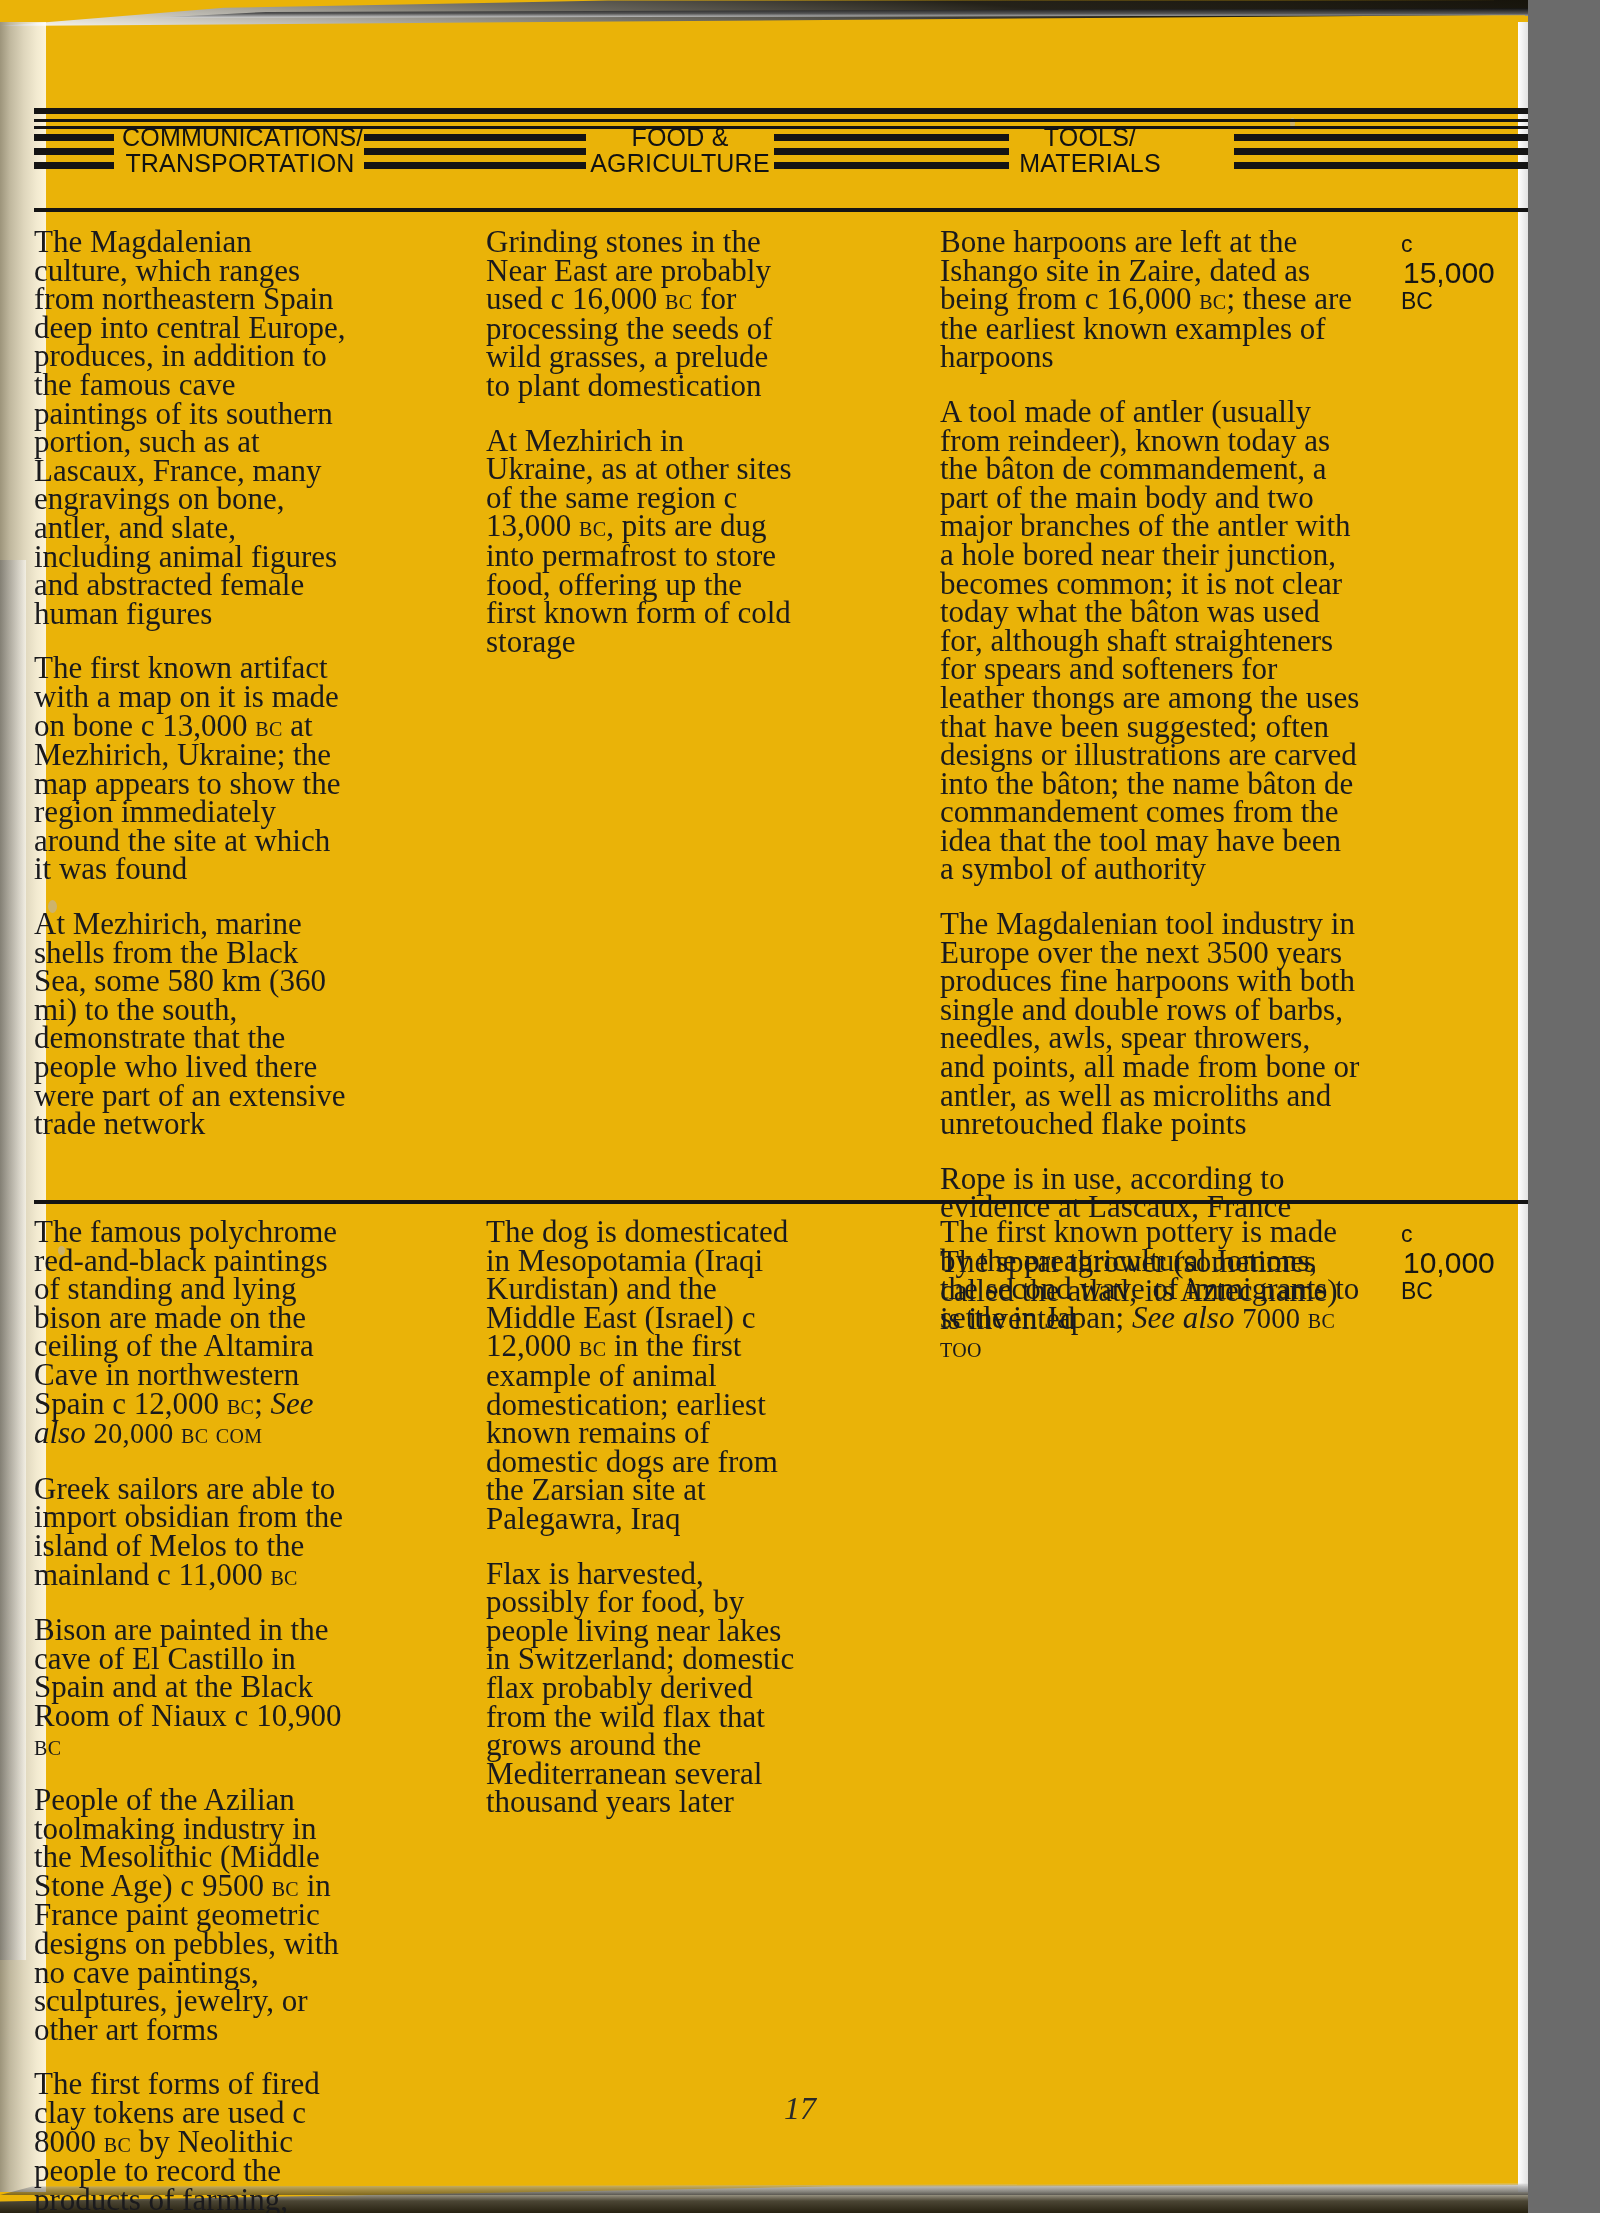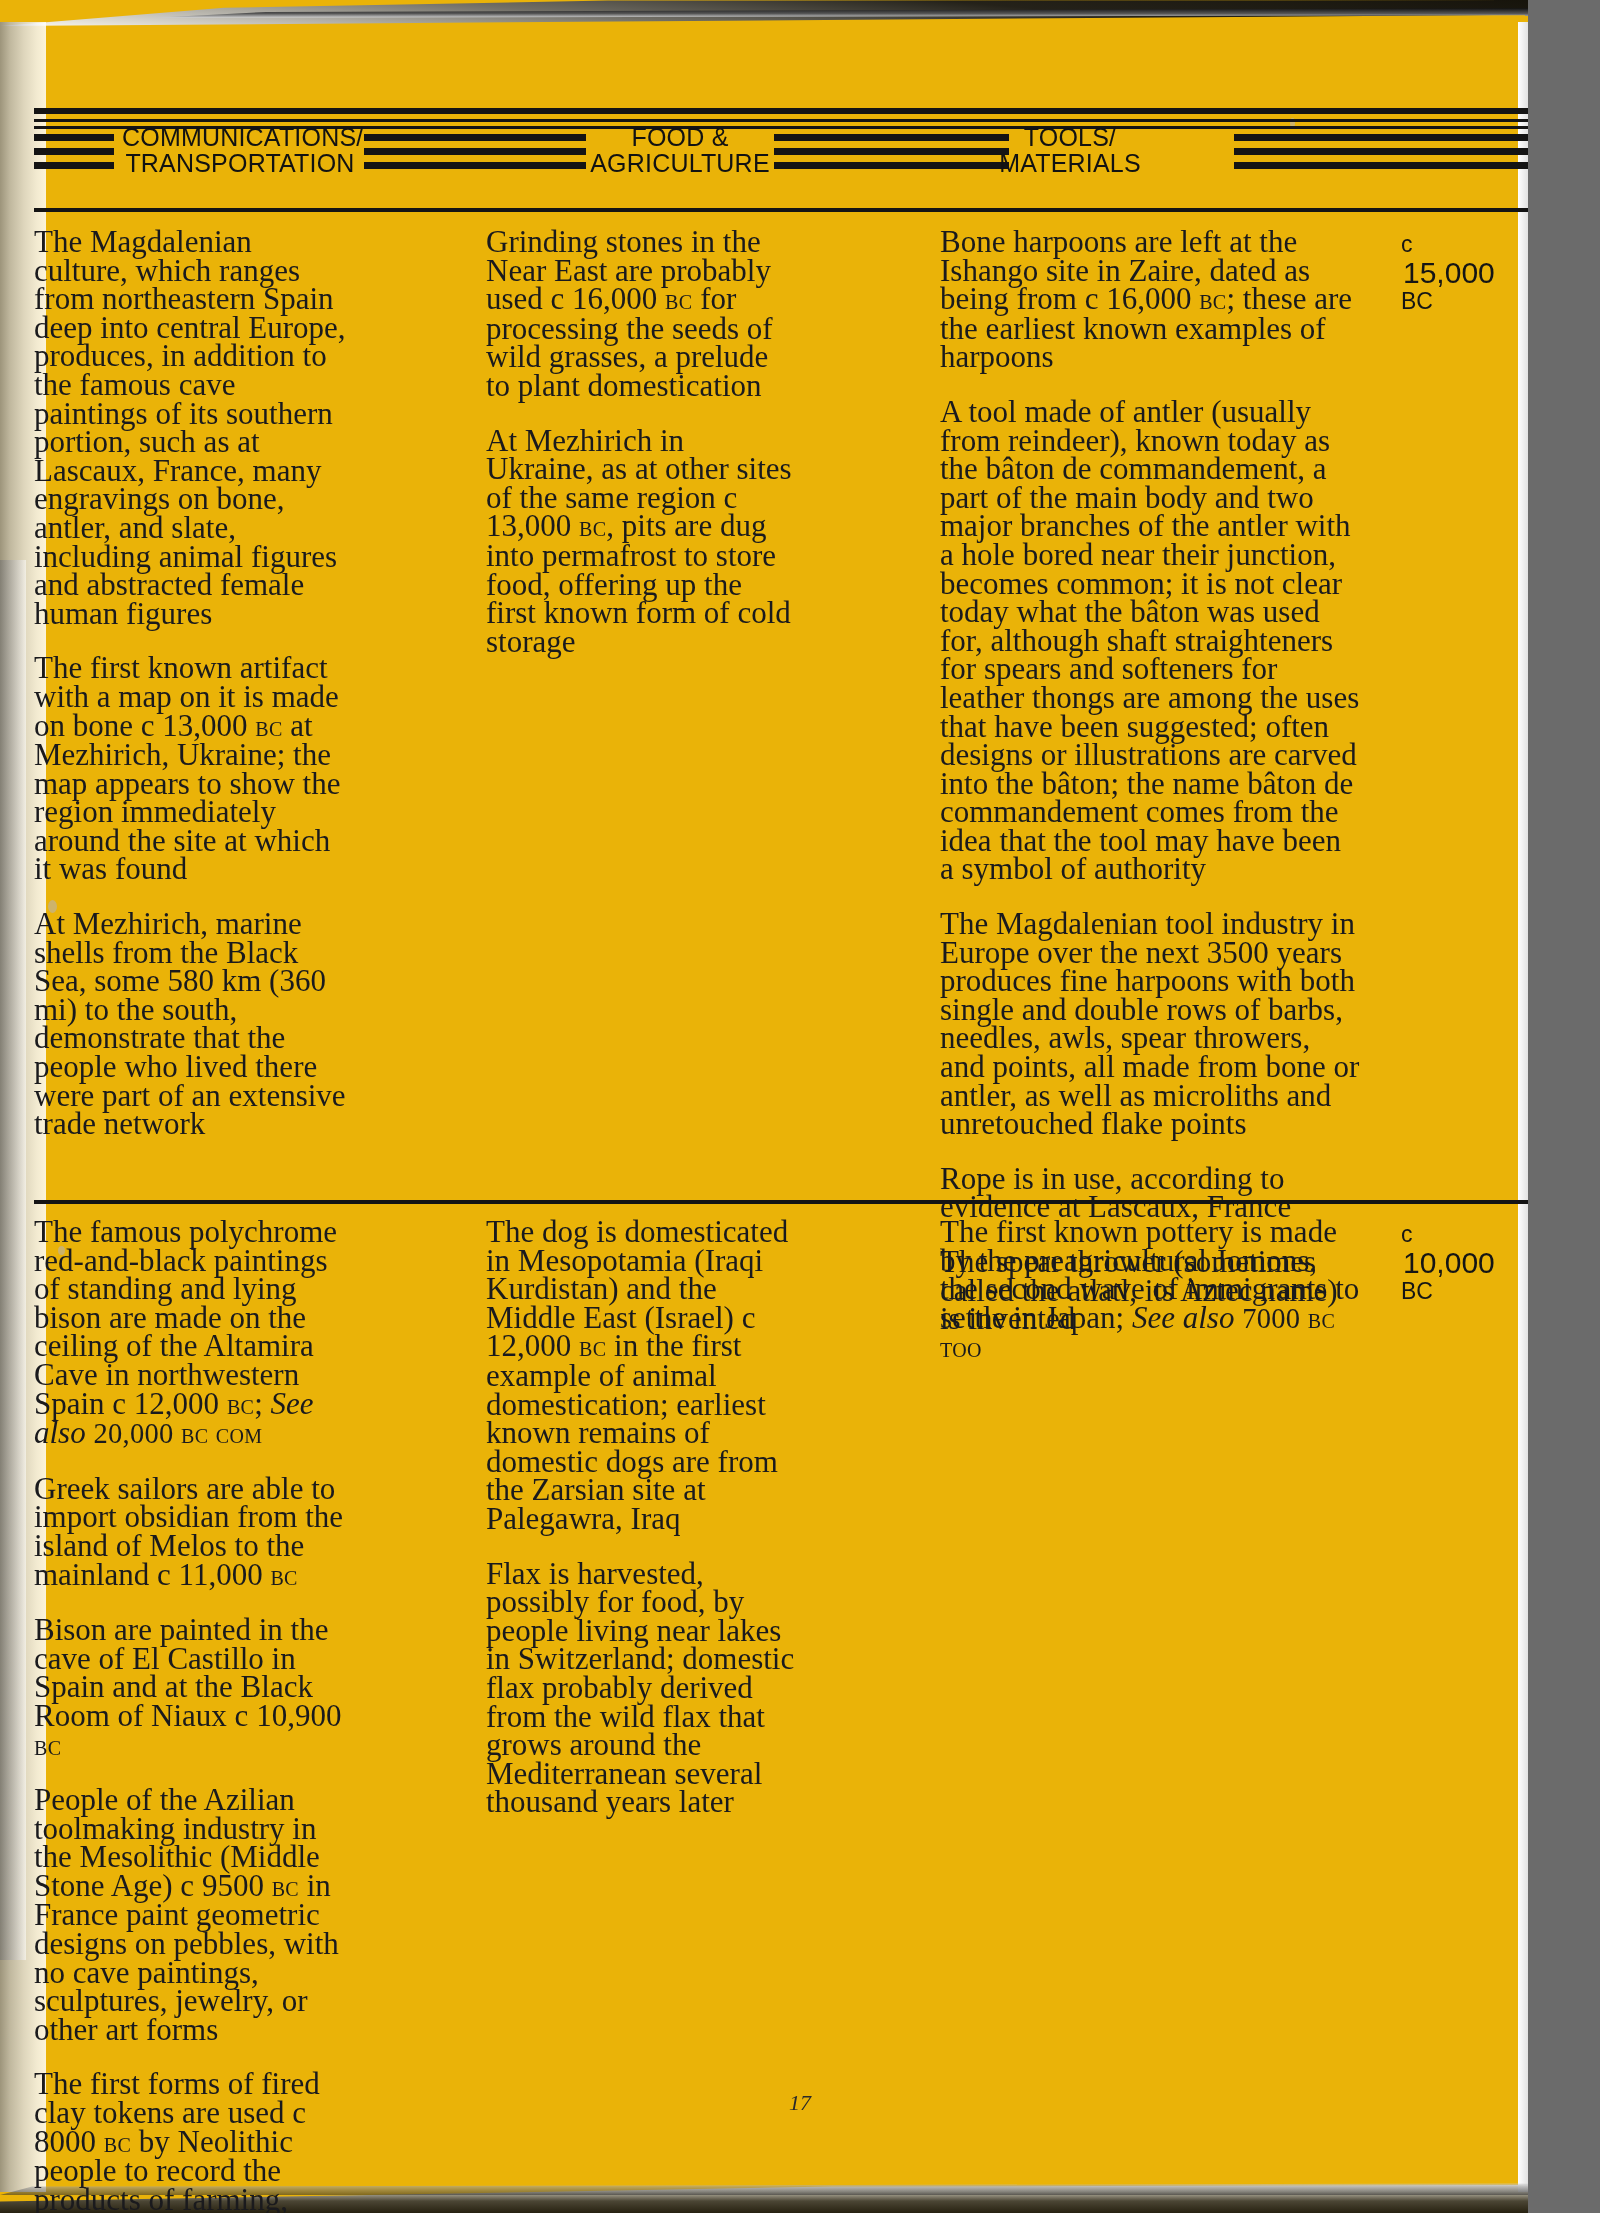--- a/index.html
+++ b/index.html
@@ -169,21 +169,21 @@
     display: block;
     margin-left: 1px;
   }
 
   .page-number {
     position: absolute;
     left: 0; top: 2090px;
     width: 1600px;
     text-align: center;
     font-style: italic;
-    font-size: 22px;
+    font-size: 32px;
     color: #2a2a2a;
   }
 </style>
 </head>
 <body>
 
 <div id="page">
 
   <div class="scan-top-edge"></div>
   <div class="scan-top-edge2"></div>
@@ -223,21 +223,21 @@
       </div>
 
     <div class="cat-title" style="left:88px; width:236px;">
       <span>COMMUNICATIONS/</span><br>
       <span>TRANSPORTATION</span>
     </div>
     <div class="cat-title" style="left:556px; width:180px;">
       <span>FOOD &amp;</span><br>
       <span>AGRICULTURE</span>
     </div>
-    <div class="cat-title" style="left:928px; width:216px;">
+    <div class="cat-title" style="left:948px; width:216px;">
       <span>TOOLS/</span><br>
       <span>MATERIALS</span>
     </div>
   </div>
 
   <div class="section-rule" style="top:208px;"></div>
 
   <div class="date-marker" style="left:1400px; top:232px;">
     <span class="dm-c">c</span>
     <span class="dm-y">15,000</span>

